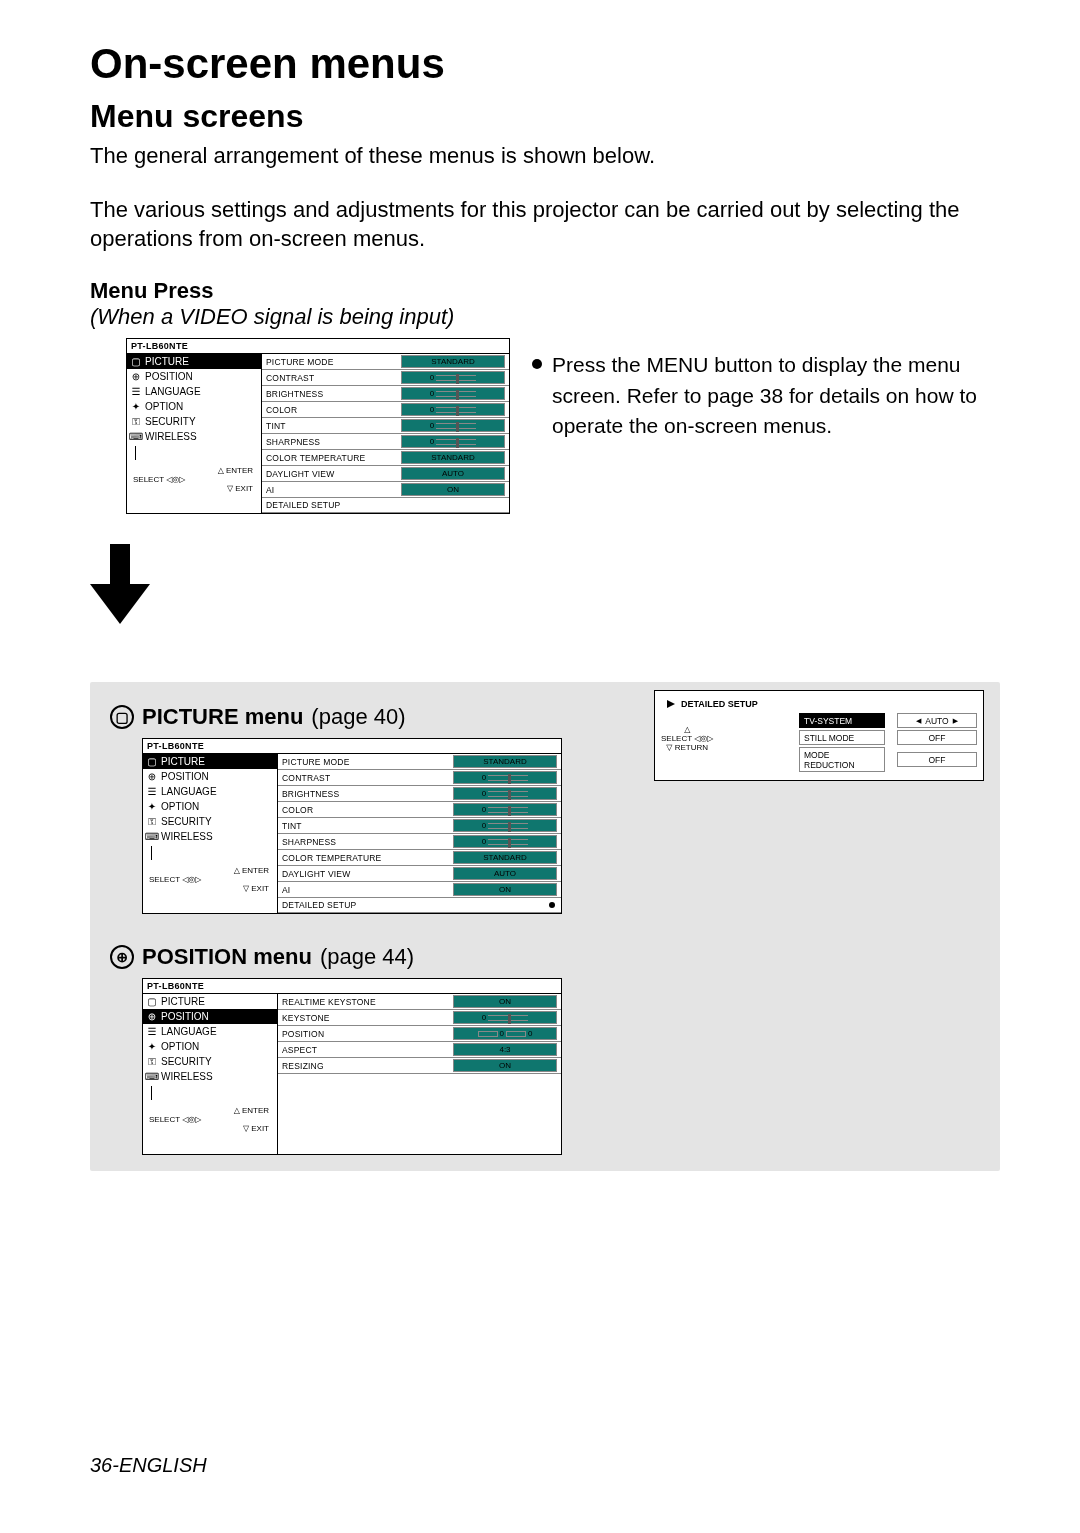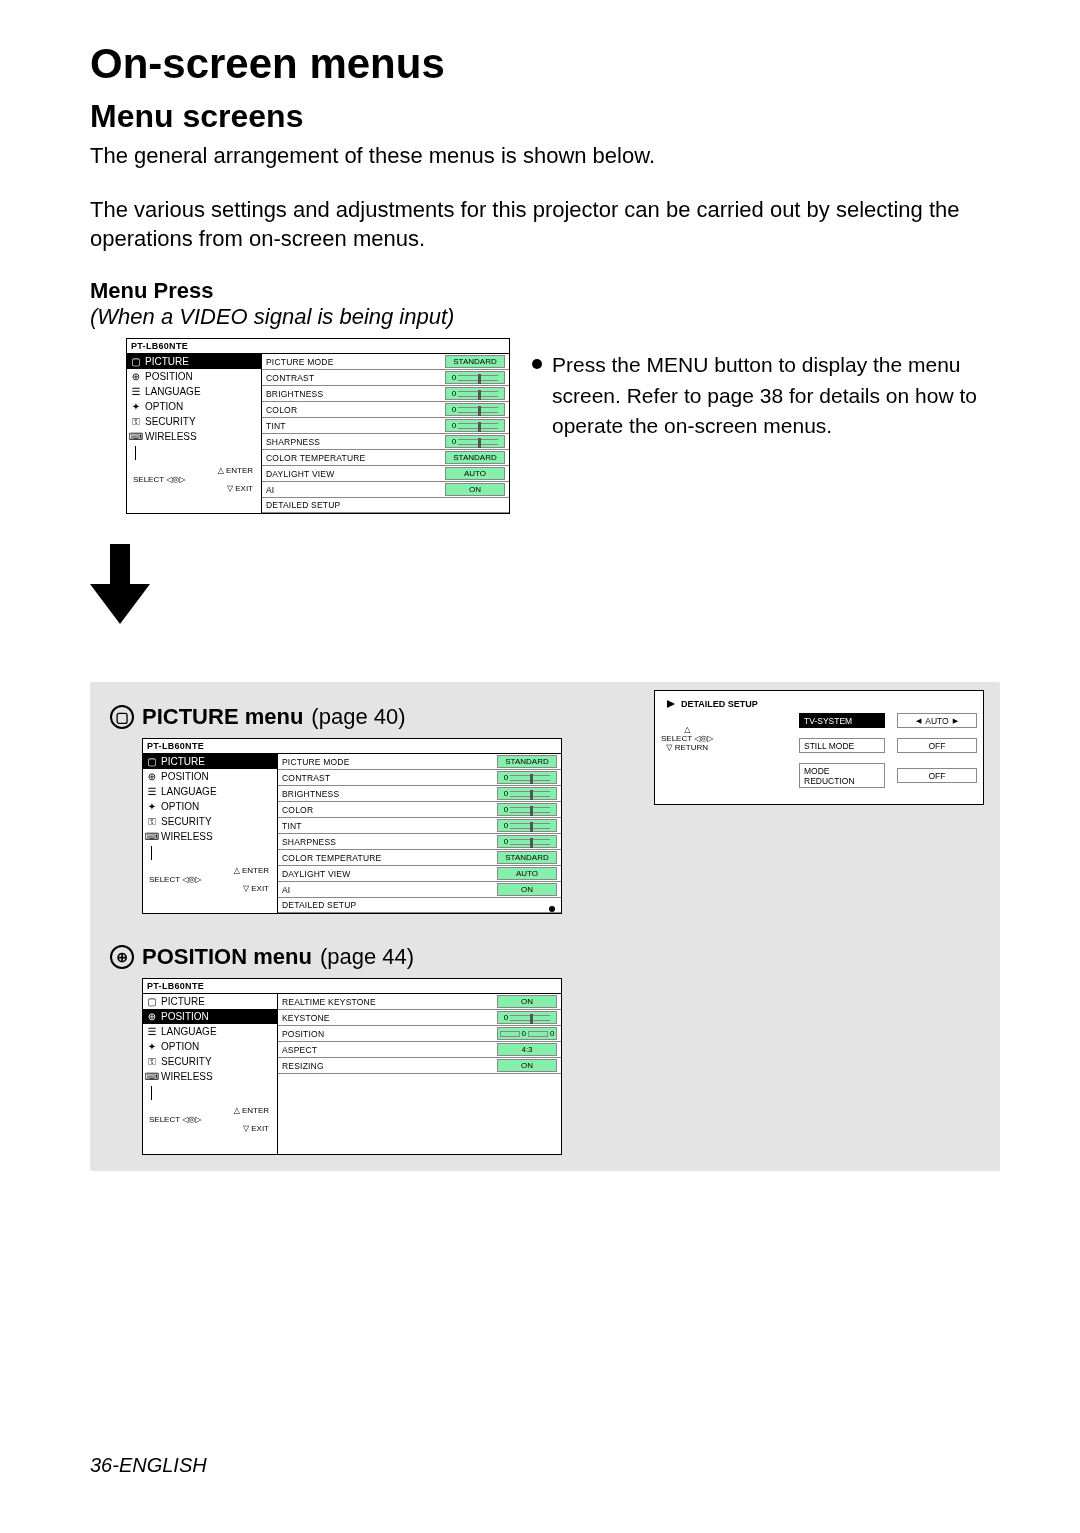--- a/index.html
+++ b/index.html
@@ -16,39 +16,39 @@
   .osd-hdr { padding: 2px 4px; font-size: 9px; font-weight: 700; letter-spacing: .3px; border-bottom: 1px solid #000; }
   .osd-body { display: flex; }
   .osd-nav { width: 135px; border-right: 1px solid #000; }
   .nav-item { display: flex; align-items: center; gap: 4px; padding: 2px 4px; }
   .nav-item.sel { background: #000; color: #fff; }
   .nav-icon { width: 10px; height: 10px; display: inline-flex; align-items: center; justify-content: center; }
   .nav-line { margin: 2px 0 2px 8px; width: 1px; height: 14px; background: #000; }
   .nav-foot { padding: 4px 2px 4px 6px; font-size: 8px; }
   .nav-foot .row { display: flex; align-items: center; gap: 2px; }
   .osd-vals { flex: 1; }
-  .val-row { display: flex; align-items: flex-end; border-bottom: 0.5px solid #888; }
+  .val-row { display: flex; align-items: center; border-bottom: 0.5px solid #888; }
   .val-label { flex: 1; padding: 2px 4px; font-size: 8.5px; letter-spacing: .2px; }
-  .val-box { width: 60px; border: 0.5px solid #888; margin: 1px 4px 1px 0; text-align: center; font-size: 8px; padding: 1px 0; background: #86efac; display: flex; align-items: center; justify-content: center; gap: 2px; }
+  .val-box { width: 104px; border: 0.5px solid #888; margin: 1px 4px 1px 0; text-align: center; font-size: 8px; padding: 1px 0; background: #0f766e; display: flex; align-items: center; justify-content: center; gap: 2px; }
   .slider { display: inline-block; width: 40px; height: 6px; position: relative; border-top: 1px solid #888; border-bottom: 1px solid #888; }
   .slider::after { content: ""; position: absolute; left: 50%; top: -2px; width: 3px; height: 10px; background: #555; }
   .arrow-down { width: 60px; height: 80px; margin: 30px auto; }
   .bullets { font-size: 21px; line-height: 1.45; }
   .bullets li { margin-left: 20px; list-style: none; position: relative; margin-bottom: 10px; }
   .bullets li::before { content: ""; position: absolute; left: -20px; top: 9px; width: 10px; height: 10px; background: #000; border-radius: 50%; }
   .shaded { background: #e4e4e4; margin-top: 24px; padding: 16px; border-radius: 2px; position: relative; }
   .sec-title { font-size: 22px; font-weight: 800; margin: 6px 0 8px 4px; display: flex; align-items: center; gap: 8px; }
   .sec-title .light { font-weight: 400; }
   .circle-icon { width: 24px; height: 24px; border: 2px solid #000; border-radius: 50%; display: inline-flex; align-items: center; justify-content: center; }
   .circle-icon-inner { font-size: 14px; font-weight: 800; }
   .sec-block { display: flex; gap: 20px; align-items: flex-start; }
   .detail-osd { border: 1.5px solid #000; background: #fff; font-size: 9px; width: 330px; position: absolute; right: 16px; top: 8px; }
   .detail-osd .d-hdr { padding: 4px 6px; font-size: 9px; font-weight: 700; }
   .detail-osd .d-body { padding: 0 6px 6px 6px; }
-  .d-row { display: flex; align-items: center; gap: 12px; margin-bottom: 10px; justify-content: flex-end; }
+  .d-row { display: flex; align-items: center; gap: 12px; margin-bottom: 2px; justify-content: flex-end; }
   .d-label { flex: 1; border: 0.5px solid #888; padding: 1.5px 4px; font-size: 8.5px; }
   .d-label.sel { background: #000; color: #fff; border-color: #000; }
   .d-val { width: 80px; border: 0.5px solid #888; text-align: center; font-size: 8.5px; padding: 1.5px 0; display: flex; align-items: center; justify-content: center; gap: 4px; }
   .d-foot { font-size: 8px; padding: 4px 0 0 30px; display: flex; gap: 6px; align-items: center; }
   .tri { font-size: 7px; }
   .connector-dot { width: 6px; height: 6px; background: #000; border-radius: 50%; display: inline-block; }
   .footer { position: absolute; bottom: 56px; left: 90px; font-size: 20px; font-style: italic; }
   .footer .pg { font-weight: 400; }
   .footer .sm { font-variant: small-caps; }
   .pos-box { width: 20px; height: 6px; border: 0.5px solid #888; display: inline-block; }

